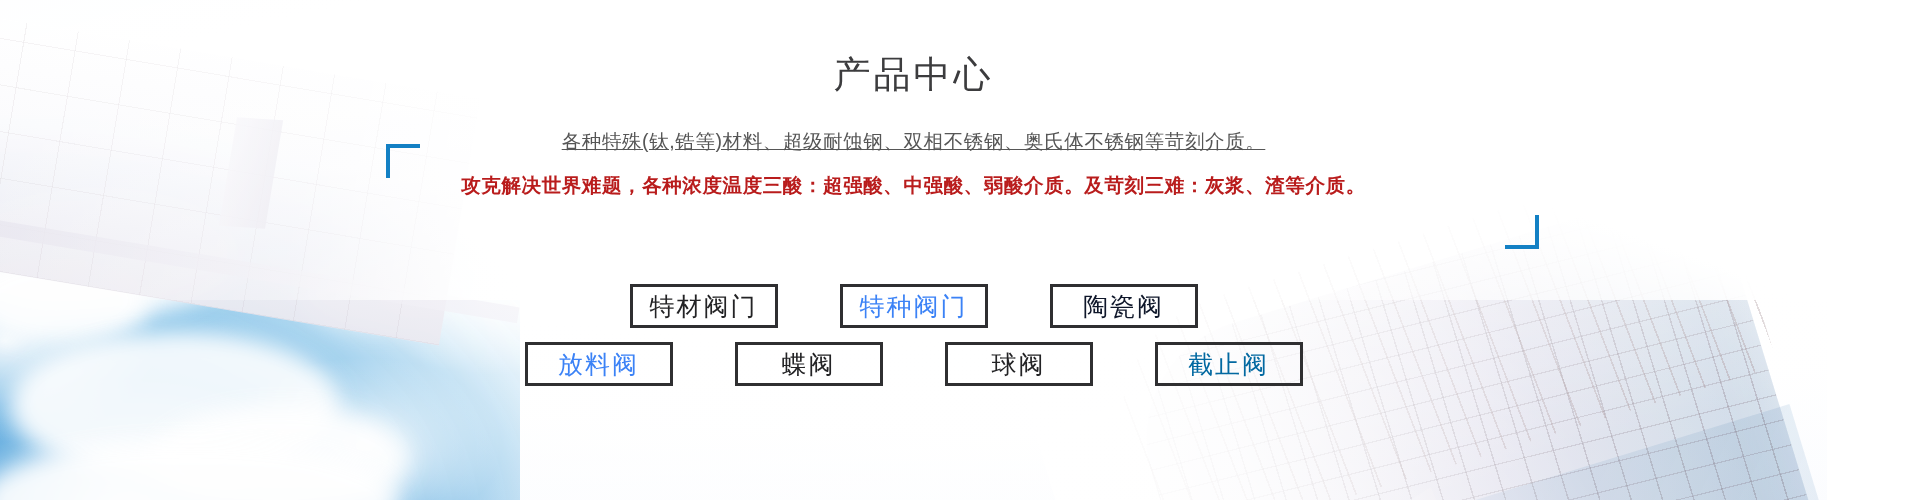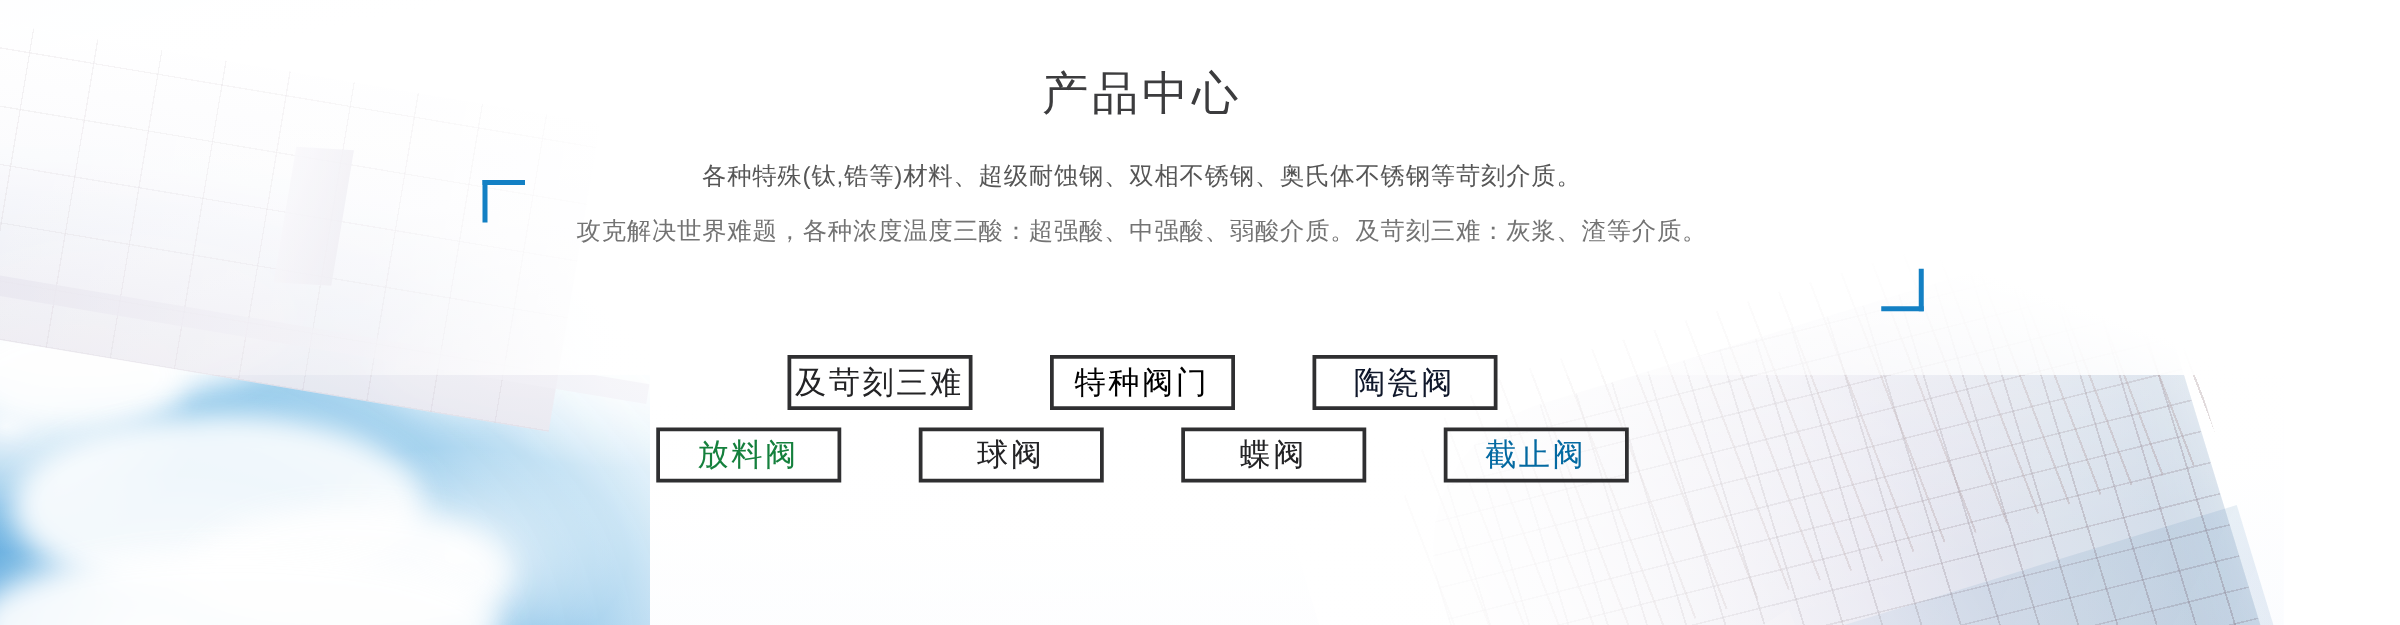--- a/index.html
+++ b/index.html
@@ -174,31 +174,31 @@
   </div>
   <div class="right-haze"></div>
 
   <div class="content">
 
     <div class="title" style="color: rgb(60, 60, 62);">产品中心</div>
 
     <div class="bracket bracket-tl"></div>
     <div class="bracket bracket-br"></div>
 
-    <div class="sub sub1" style="color: rgb(86, 86, 86);">各种特殊(钛,锆等)材料、超级耐蚀钢、双相不锈钢、奥氏体不锈钢等苛刻介质。</div>
-    <div class="sub sub2" style="color: #737373;">攻克解决世界难题，各种浓度温度三酸：超强酸、中强酸、弱酸介质。及苛刻三难：灰浆、渣等介质。</div>
+    <div class="sub sub1" style="color: rgb(86, 86, 86); text-decoration: underline;">各种特殊(钛,锆等)材料、超级耐蚀钢、双相不锈钢、奥氏体不锈钢等苛刻介质。</div>
+    <div class="sub sub2" style="color: #b91c1c; font-weight: bold;">攻克解决世界难题，各种浓度温度三酸：超强酸、中强酸、弱酸介质。及苛刻三难：灰浆、渣等介质。</div>
 
     <div class="tags">
       <div class="tag-row">
-        <div class="tag" style="border-color: rgb(47, 47, 49); color: rgb(35, 35, 37);">及苛刻三难</div>
-        <div class="tag" style="border-color: rgb(47, 47, 49); color: #000000;">特种阀门</div>
+        <div class="tag" style="border-color: rgb(47, 47, 49); color: rgb(35, 35, 37);">特材阀门</div>
+        <div class="tag" style="border-color: rgb(47, 47, 49); color: #3b82f6;">特种阀门</div>
         <div class="tag" style="border-color: rgb(47, 47, 49); color: #0f172a;">陶瓷阀</div>
       </div>
       <div class="tag-row">
-        <div class="tag" style="border-color: rgb(47, 47, 49); color: #15803d;">放料阀</div>
+        <div class="tag" style="border-color: rgb(47, 47, 49); color: #3b82f6;">放料阀</div>
+        <div class="tag" style="border-color: rgb(47, 47, 49); color: rgb(35, 35, 37);">蝶阀</div>
         <div class="tag" style="border-color: rgb(47, 47, 49); color: rgb(35, 35, 37);">球阀</div>
-        <div class="tag" style="border-color: rgb(47, 47, 49); color: rgb(35, 35, 37);">蝶阀</div>
         <div class="tag" style="border-color: rgb(47, 47, 49); color: #0369a1;">截止阀</div>
       </div>
     </div>
 
   </div>
 </div>
 
 </body></html>

